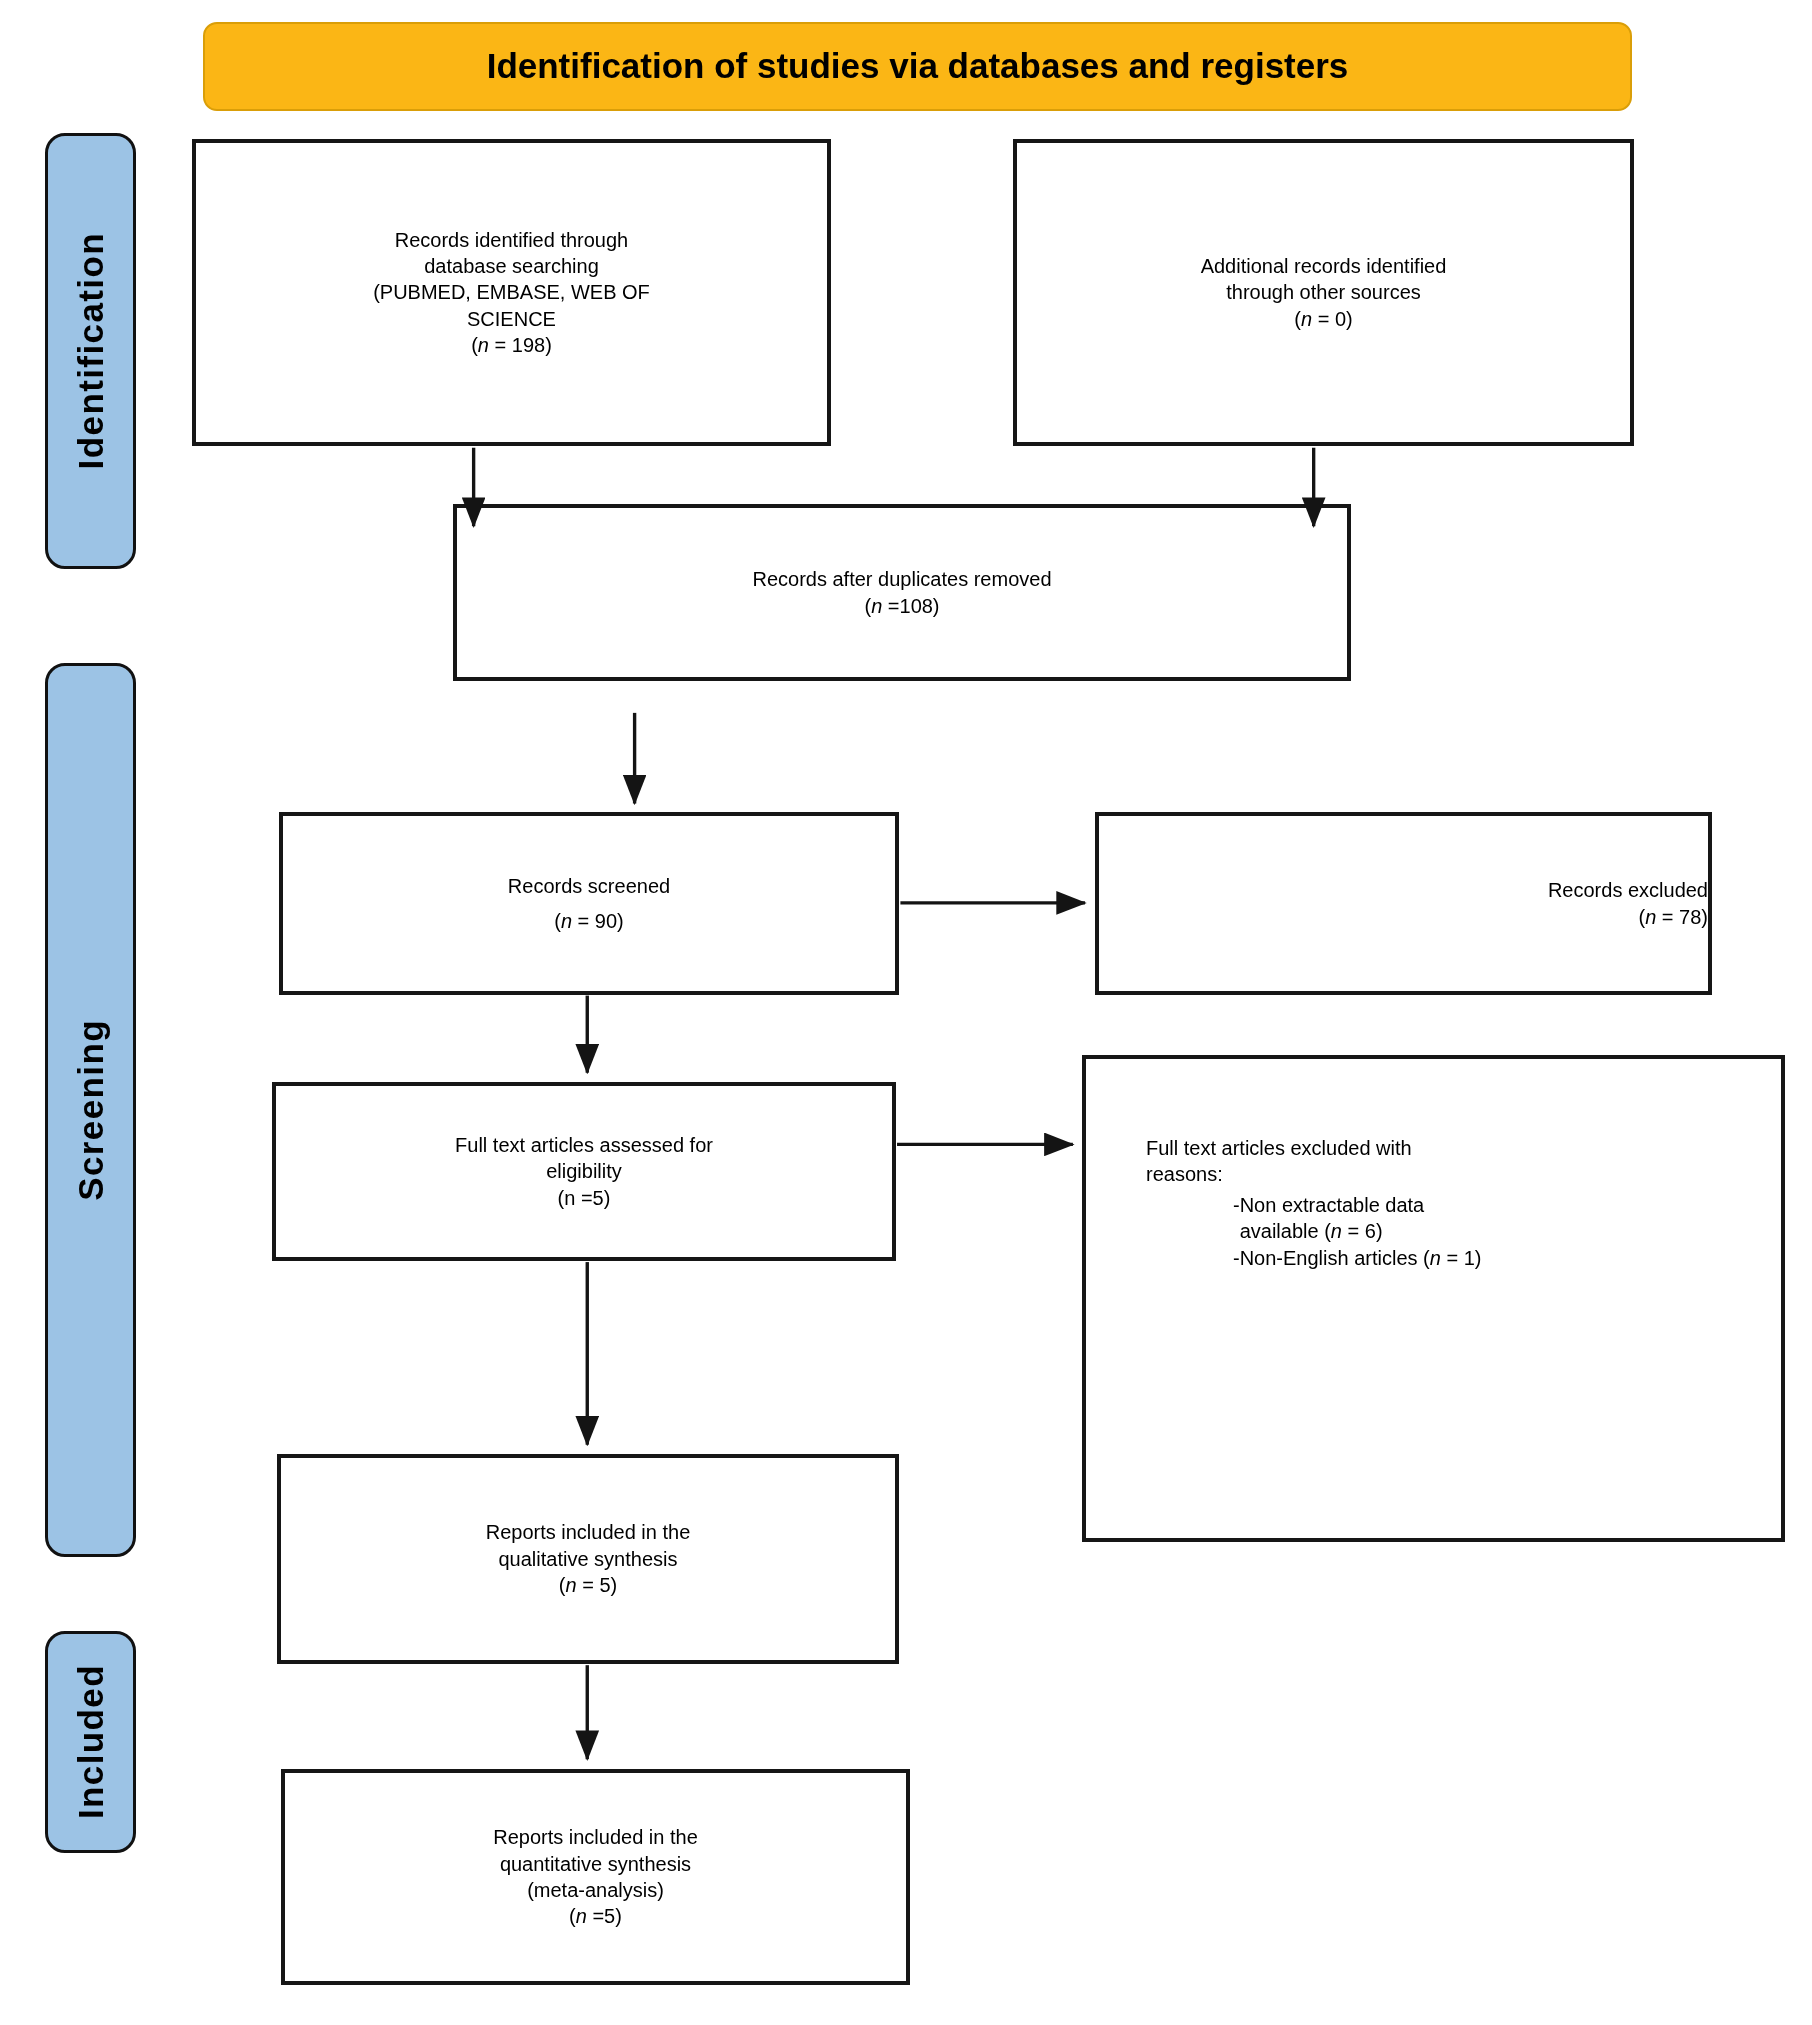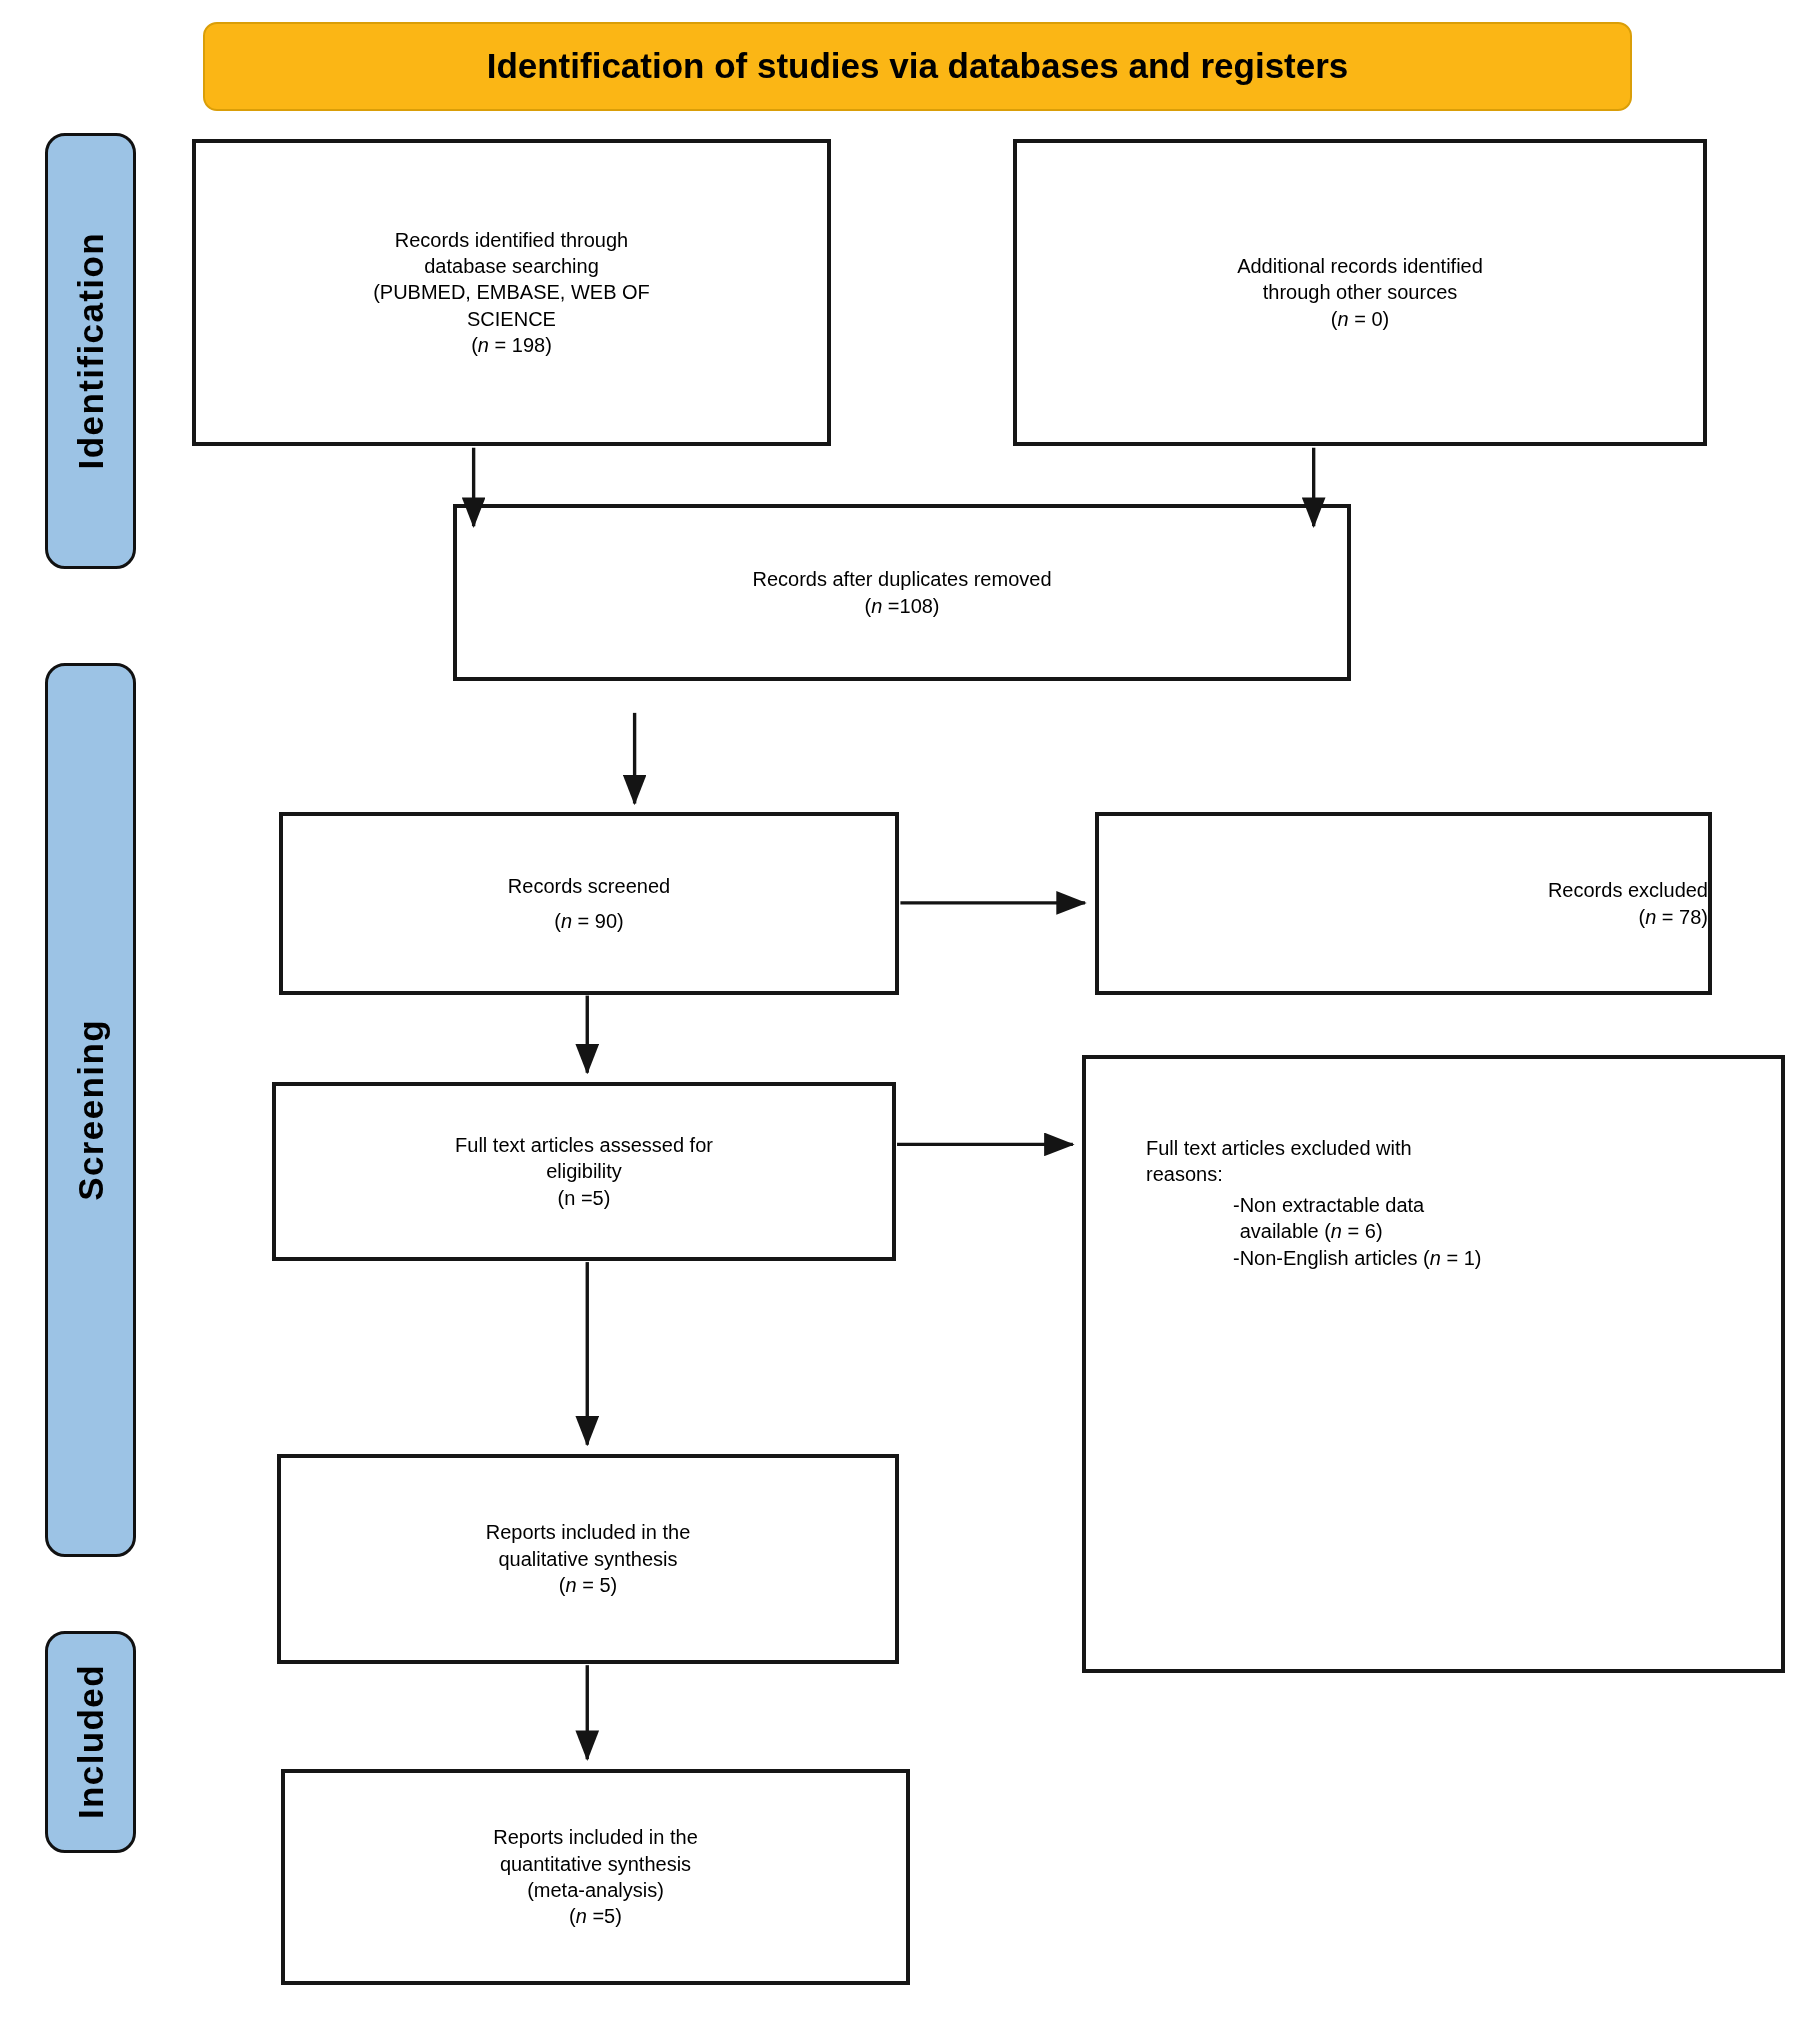--- a/index.html
+++ b/index.html
@@ -31,27 +31,27 @@
   
   .box{
     position:absolute;background:#ffffff;border:4px solid #161616;
     display:flex;flex-direction:column;align-items:center;justify-content:center;
     text-align:center;font-size:20px;line-height:1.32;box-sizing:border-box;
   }
   .lbl{white-space:pre-line;}
   .cnt{white-space:pre;}
 
   #box-records-identified{left:192px;top:139px;width:639px;height:307px;}
-  #box-additional-records{left:1013px;top:139px;width:694px;height:307px;}
+  #box-additional-records{left:1013px;top:139px;width:621px;height:307px;}
   #box-duplicates-removed{left:453px;top:504px;width:898px;height:177px;}
   #box-records-screened{left:279px;top:812px;width:620px;height:183px;gap:8px;}
   #box-records-excluded{left:1095px;top:812px;width:617px;height:183px;align-items:flex-end;}
   #box-fulltext-assessed{left:272px;top:1082px;width:624px;height:179px;}
   #box-fulltext-excluded{
-    left:1082px;top:1055px;width:703px;height:618px;
+    left:1082px;top:1055px;width:703px;height:487px;
     align-items:flex-start;justify-content:flex-start;text-align:left;
     padding:76px 20px 0 60px;
   }
   #box-qualitative{left:277px;top:1454px;width:622px;height:210px;}
   #box-quantitative{left:281px;top:1769px;width:629px;height:216px;}
 
   
   ul.reasons{list-style:none;margin:4px 0 0 0;padding:0;}
   ul.reasons li{display:flex;align-items:flex-start;}
   ul.reasons .dash{margin-left:87px;flex:0 0 auto;}

